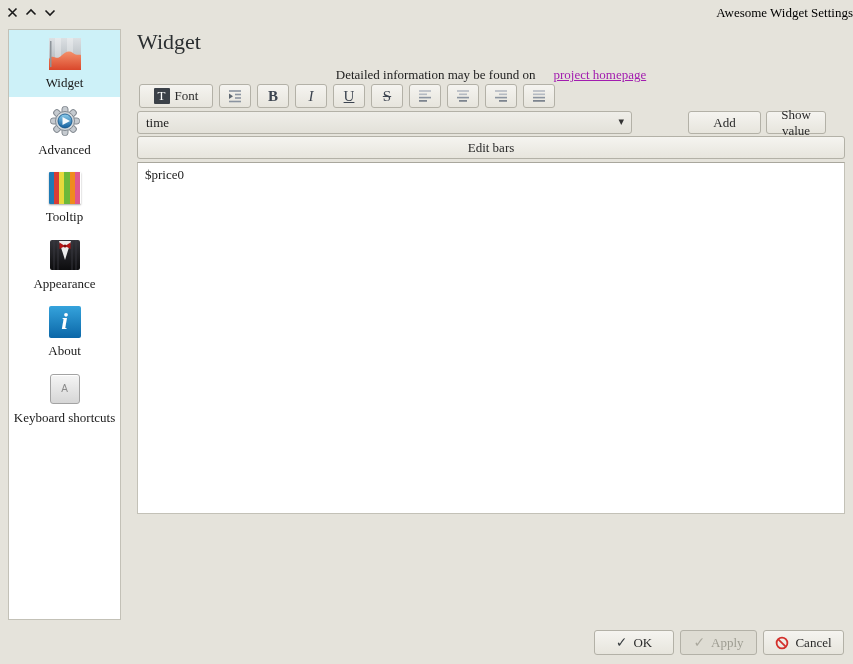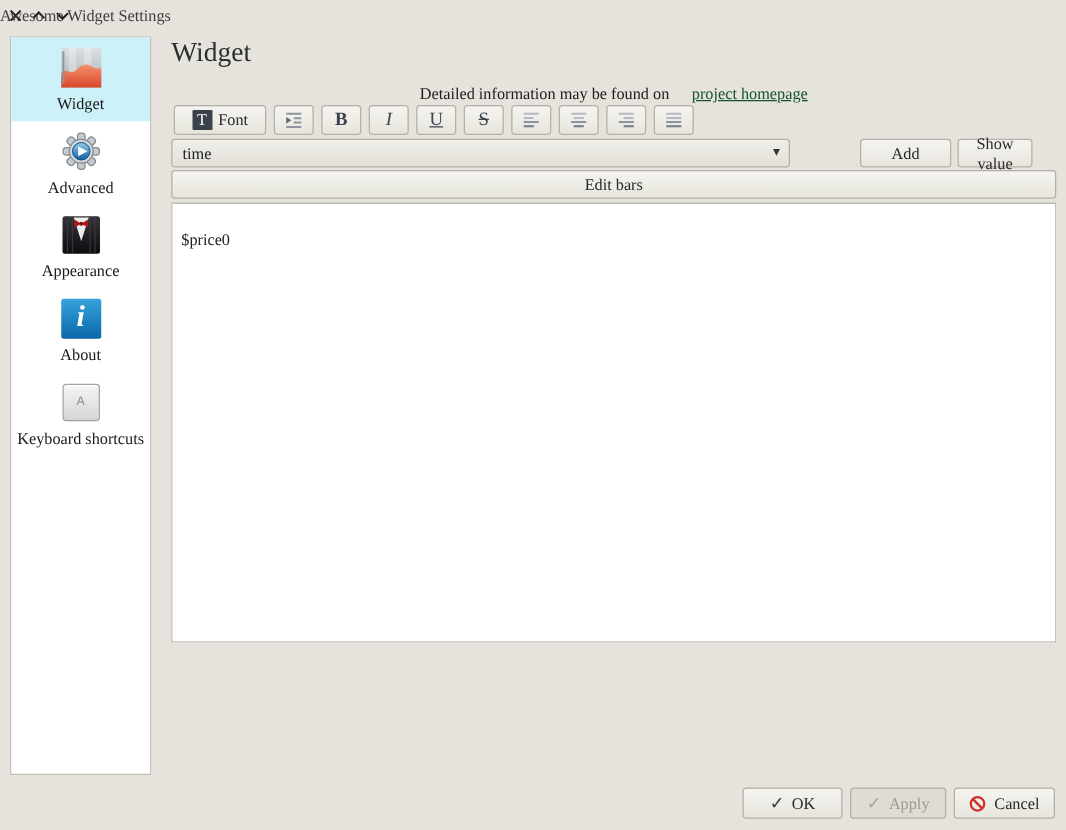--- a/index.html
+++ b/index.html
@@ -12,21 +12,21 @@
     overflow: hidden;
   }
   svg { display: block; }
 
   
   .titlebar { position: absolute; left: 0; top: 0; width: 853px; height: 24px; }
   .win-controls { position: absolute; left: 5px; top: 5px; display: flex; gap: 5px; }
   .winbtn { width: 14px; height: 14px; display: flex; align-items: center; justify-content: center; cursor: pointer; }
   .title-text {
     position: absolute; left: 0; top: 5px; width: 100%;
-    text-align: left; font-size: 13px; color: #404040;
+    text-align: right; font-size: 13px; color: #000000;
   }
 
   
   .sidebar {
     position: absolute; left: 8px; top: 29px; width: 113px; height: 591px;
     background: #ffffff; border: 1px solid #c3c1b7;
   }
   .side-item {
     height: 67px; display: flex; flex-direction: column;
     align-items: center; justify-content: flex-start;
@@ -60,21 +60,21 @@
 
   
   .page-heading {
     position: absolute; left: 137px; top: 29px;
     font-size: 22px; font-weight: normal; color: #2b2f31;
   }
   .info-line {
     position: absolute; left: 137px; top: 67px; width: 708px;
     text-align: center; font-size: 13px; color: #1c1c1c;
   }
-  .info-line a { color: #14532d; text-decoration: underline; cursor: pointer; margin-left: 18px; }
+  .info-line a { color: #a21caf; text-decoration: underline; cursor: pointer; margin-left: 18px; }
 
   
   .btn {
     background: linear-gradient(#f5f4f0, #e7e5dd);
     border: 1px solid #b3b1a7;
     border-radius: 3px;
     font-family: "Liberation Serif", "DejaVu Serif", serif;
     font-size: 13px; color: #2a2a2a;
     display: flex; align-items: center; justify-content: center;
     cursor: pointer;
@@ -104,21 +104,21 @@
   .combo-arrow { position: absolute; right: 7px; top: 3px; font-size: 11px; color: #333; }
   .add-btn { position: absolute; left: 551px; top: 0; width: 73px; height: 23px; text-align: center; }
   .showval-btn { position: absolute; left: 629px; top: 0; width: 60px; height: 23px; }
 
   .editbars-btn { position: absolute; left: 137px; top: 136px; width: 708px; height: 23px; }
 
   .editor {
     position: absolute; left: 137px; top: 162px; width: 708px; height: 352px;
     background: #ffffff;
     border: 1px solid #c3c1b7; border-top-color: #a9a79d;
-    font-size: 13px; color: #222; padding: 21px 7px;
+    font-size: 13px; color: #222; padding: 4px 7px;
     cursor: text;
   }
 
   
   .ok-btn     { position: absolute; left: 594px; top: 630px; width: 80px; height: 25px; gap: 6px; }
   .apply-btn  {
     position: absolute; left: 680px; top: 630px; width: 77px; height: 25px; gap: 6px;
     background: #dedcd3; color: #9e9d92; cursor: default;
   }
   .cancel-btn { position: absolute; left: 763px; top: 630px; width: 81px; height: 25px; gap: 6px; }
@@ -197,20 +197,33 @@
           </g>
           <circle r="9.5" fill="#d3d8dc" stroke="#848b92"></circle>
           <circle r="7" fill="url(#gBlue)" stroke="#0d4f86" stroke-width="0.8"></circle>
           <path d="M-2.5,-4 L5,0 L-2.5,4 Z" fill="#ffffff" opacity="0.95"></path>
         </g>
       </svg>
     </span>
     <span class="side-label">Advanced</span>
   </div>
 
+  <div class="side-item">
+    <span class="side-icon">
+      <span class="stripes">
+        <span style="background:#1e7ab5"></span>
+        <span style="background:#d93c35"></span>
+        <span style="background:#e7d93c"></span>
+        <span style="background:#6cb83a"></span>
+        <span style="background:#ef8b1d"></span>
+        <span style="background:#e0568c"></span>
+      </span>
+    </span>
+    <span class="side-label">Tooltip</span>
+  </div>
 
   <div class="side-item">
     <span class="side-icon">
       <svg width="34" height="34" viewBox="0 0 34 34">
         <rect x="2" y="2" width="30" height="30" rx="2" fill="url(#gSuit)"></rect>
         <g stroke="#3d3d44" stroke-width="1" opacity="0.8">
           <line x1="6" y1="2" x2="6" y2="32"></line>
             <line x1="10" y1="2" x2="10" y2="32"></line>
           <line x1="24" y1="2" x2="24" y2="32"></line>
             <line x1="28" y1="2" x2="28" y2="32"></line>

